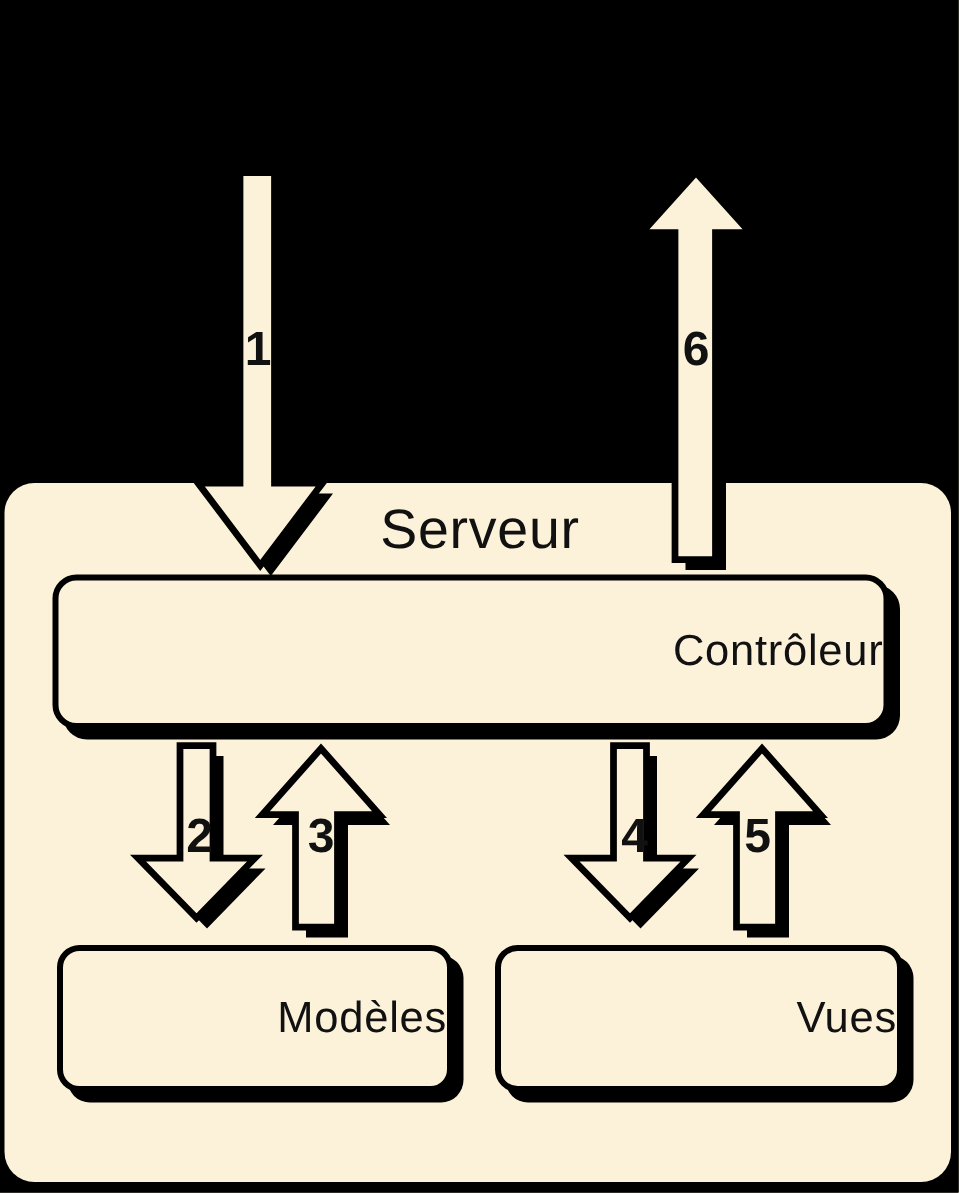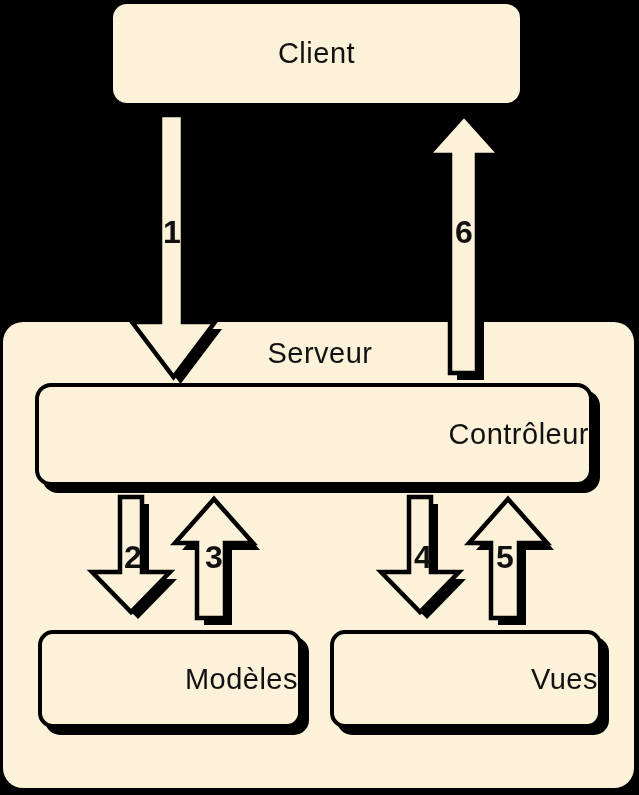--- a/index.html
+++ b/index.html
@@ -18,21 +18,21 @@
     position:absolute;background:var(--cream);box-sizing:border-box;
     display:flex;align-items:center;justify-content:center;
     color:var(--ink);
   }
   .box .lbl{font-size:29px;letter-spacing:.5px;}
   #client-box{left:113px;top:4px;width:407px;height:99px;border-radius:14px;z-index:2;}
   #server-container{left:3px;top:322px;width:631px;height:466px;border-radius:20px;z-index:1;}
   #server-label{
     position:absolute;left:240px;top:337px;width:160px;height:32px;z-index:2;
     display:flex;align-items:center;justify-content:center;
-    font-size:29px;color:var(--ink);letter-spacing:.5px;
+    font-size:37px;color:var(--ink);letter-spacing:.5px;
   }
   .framed{
     border:4px solid var(--line);
     box-shadow:7px 7px 0 0 var(--line);
     justify-content:flex-end;
   }
   #controleur-box{left:35px;top:383px;width:558px;height:103px;border-radius:16px;z-index:2;}
   #modeles-box{left:38px;top:630px;width:264px;height:98px;border-radius:15px;z-index:2;}
   #vues-box{left:330px;top:630px;width:272px;height:98px;border-radius:15px;z-index:2;}
   .arrow{position:absolute;z-index:3;}
@@ -41,23 +41,20 @@
   .num{
     position:absolute;z-index:4;transform:translate(-50%,-50%);
     font-size:32px;font-weight:bold;color:var(--ink);line-height:1;
   }
 </style>
 </head>
 <body>
 
 <div id="stage">
 
-  <div id="client-box" class="box">
-    <span class="lbl">Client</span>
-  </div>
 
   <div id="server-container" class="box"></div>
   <div id="server-label">Serveur</div>
 
   <div id="controleur-box" class="box framed">
     <span class="lbl">Contrôleur</span>
   </div>
 
   <div id="modeles-box" class="box framed">
     <span class="lbl">Modèles</span>

